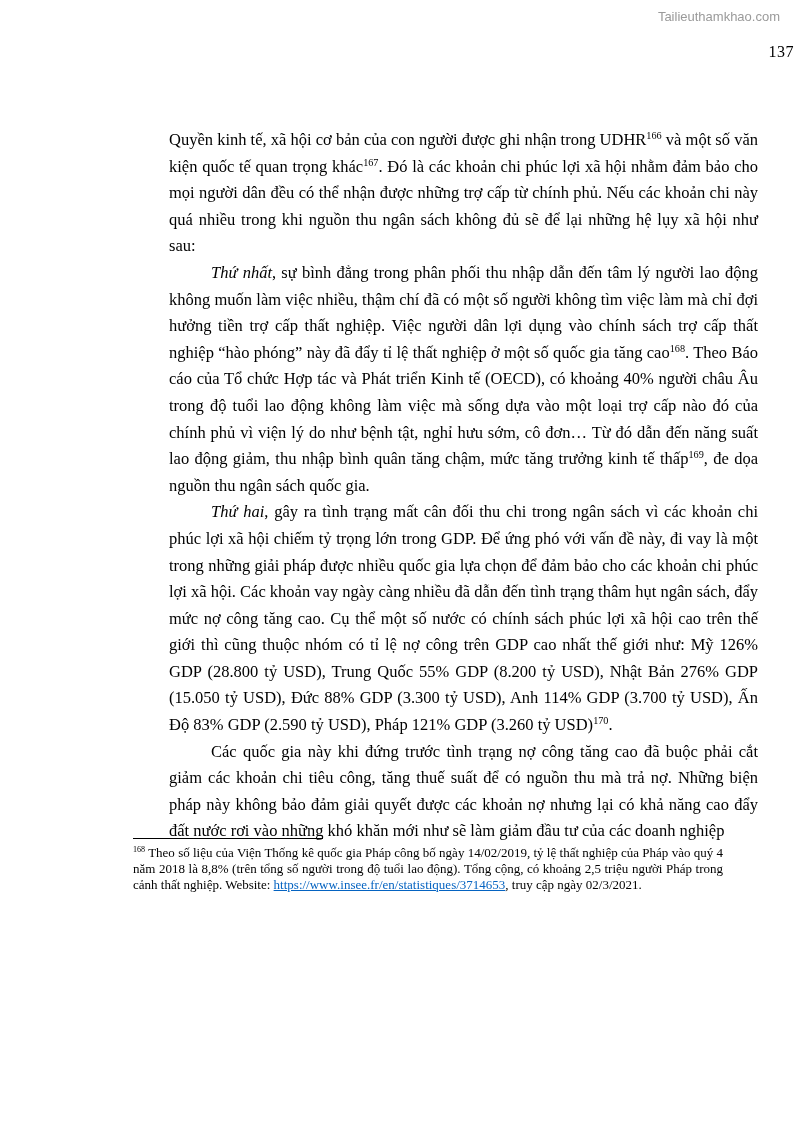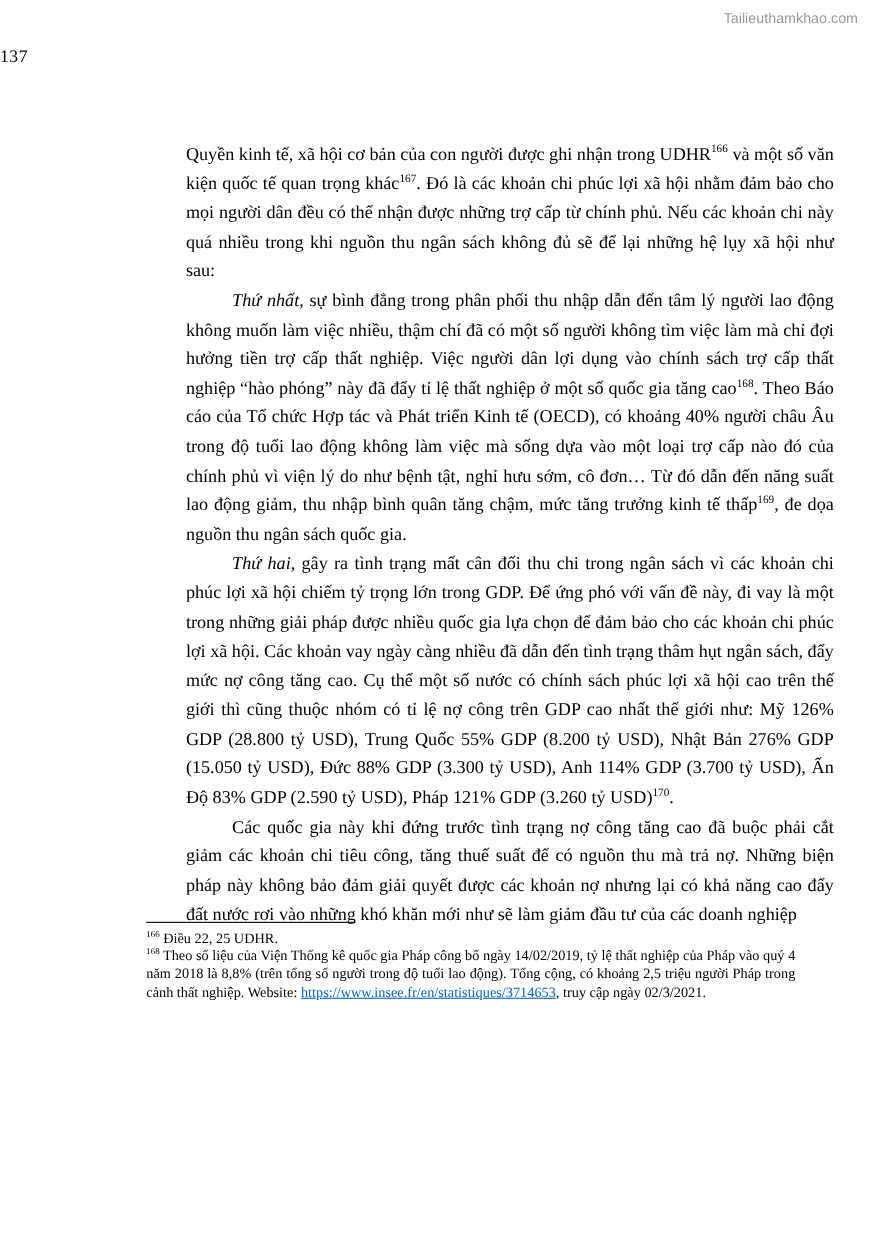--- a/index.html
+++ b/index.html
@@ -25,21 +25,21 @@
     right: 14px;
     font-family: "Liberation Sans", sans-serif;
     font-size: 13px;
     color: var(--watermark-color, #9a9a9a);
   }
   .page-number {
     position: absolute;
     top: 43px;
     left: 0;
     width: 100%;
-    text-align: left;
+    text-align: right;
     font-size: 16px;
     letter-spacing: 0.5px;
   }
   .body-text {
     position: absolute;
     top: 127px;
     left: 133px;
     width: 589px;
     font-size: 16.5px;
     line-height: 26.6px;
@@ -88,16 +88,15 @@
   <div class="body-text">
       <p class="">Quyền kinh tế, xã hội cơ bản của con người được ghi nhận trong UDHR<sup>166</sup> và một số văn kiện quốc tế quan trọng khác<sup>167</sup>. Đó là các khoản chi phúc lợi xã hội nhằm đảm bảo cho mọi người dân đều có thể nhận được những trợ cấp từ chính phủ. Nếu các khoản chi này quá nhiều trong khi nguồn thu ngân sách không đủ sẽ để lại những hệ lụy xã hội như sau:</p>
       <p class="indent"><em>Thứ nhất</em>, sự bình đẳng trong phân phối thu nhập dẫn đến tâm lý người lao động không muốn làm việc nhiều, thậm chí đã có một số người không tìm việc làm mà chỉ đợi hưởng tiền trợ cấp thất nghiệp. Việc người dân lợi dụng vào chính sách trợ cấp thất nghiệp “hào phóng” này đã đẩy tỉ lệ thất nghiệp ở một số quốc gia tăng cao<sup>168</sup>. Theo Báo cáo của Tổ chức Hợp tác và Phát triển Kinh tế (OECD), có khoảng 40% người châu Âu trong độ tuổi lao động không làm việc mà sống dựa vào một loại trợ cấp nào đó của chính phủ vì viện lý do như bệnh tật, nghỉ hưu sớm, cô đơn… Từ đó dẫn đến năng suất lao động giảm, thu nhập bình quân tăng chậm, mức tăng trưởng kinh tế thấp<sup>169</sup>, đe dọa nguồn thu ngân sách quốc gia.</p>
       <p class="indent"><em>Thứ hai</em>, gây ra tình trạng mất cân đối thu chi trong ngân sách vì các khoản chi phúc lợi xã hội chiếm tỷ trọng lớn trong GDP. Để ứng phó với vấn đề này, đi vay là một trong những giải pháp được nhiều quốc gia lựa chọn để đảm bảo cho các khoản chi phúc lợi xã hội. Các khoản vay ngày càng nhiều đã dẫn đến tình trạng thâm hụt ngân sách, đẩy mức nợ công tăng cao. Cụ thể một số nước có chính sách phúc lợi xã hội cao trên thế giới thì cũng thuộc nhóm có tỉ lệ nợ công trên GDP cao nhất thế giới như: Mỹ 126% GDP (28.800 tỷ USD), Trung Quốc 55% GDP (8.200 tỷ USD), Nhật Bản 276% GDP (15.050 tỷ USD), Đức 88% GDP (3.300 tỷ USD), Anh 114% GDP (3.700 tỷ USD), Ấn Độ 83% GDP (2.590 tỷ USD), Pháp 121% GDP (3.260 tỷ USD)<sup>170</sup>.</p>
       <p class="indent">Các quốc gia này khi đứng trước tình trạng nợ công tăng cao đã buộc phải cắt giảm các khoản chi tiêu công, tăng thuế suất để có nguồn thu mà trả nợ. Những biện pháp này không bảo đảm giải quyết được các khoản nợ nhưng lại có khả năng cao đẩy đất nước rơi vào những khó khăn mới như sẽ làm giảm đầu tư của các doanh nghiệp</p>
     </div>
 
   <div class="footnote-sep"></div>
 
   <div class="footnotes">
-      <div class="footnote"><sup>166</sup> Điều 22, 25 UDHR.</div>
       <div class="footnote"><sup>168</sup> Theo số liệu của Viện Thống kê quốc gia Pháp công bố ngày 14/02/2019, tỷ lệ thất nghiệp của Pháp vào quý 4 năm 2018 là 8,8% (trên tổng số người trong độ tuổi lao động). Tổng cộng, có khoảng 2,5 triệu người Pháp trong cảnh thất nghiệp. Website: <a href="#">https://www.insee.fr/en/statistiques/3714653</a>, truy cập ngày 02/3/2021.</div>
     </div>
 </div>
 
 </body></html>

